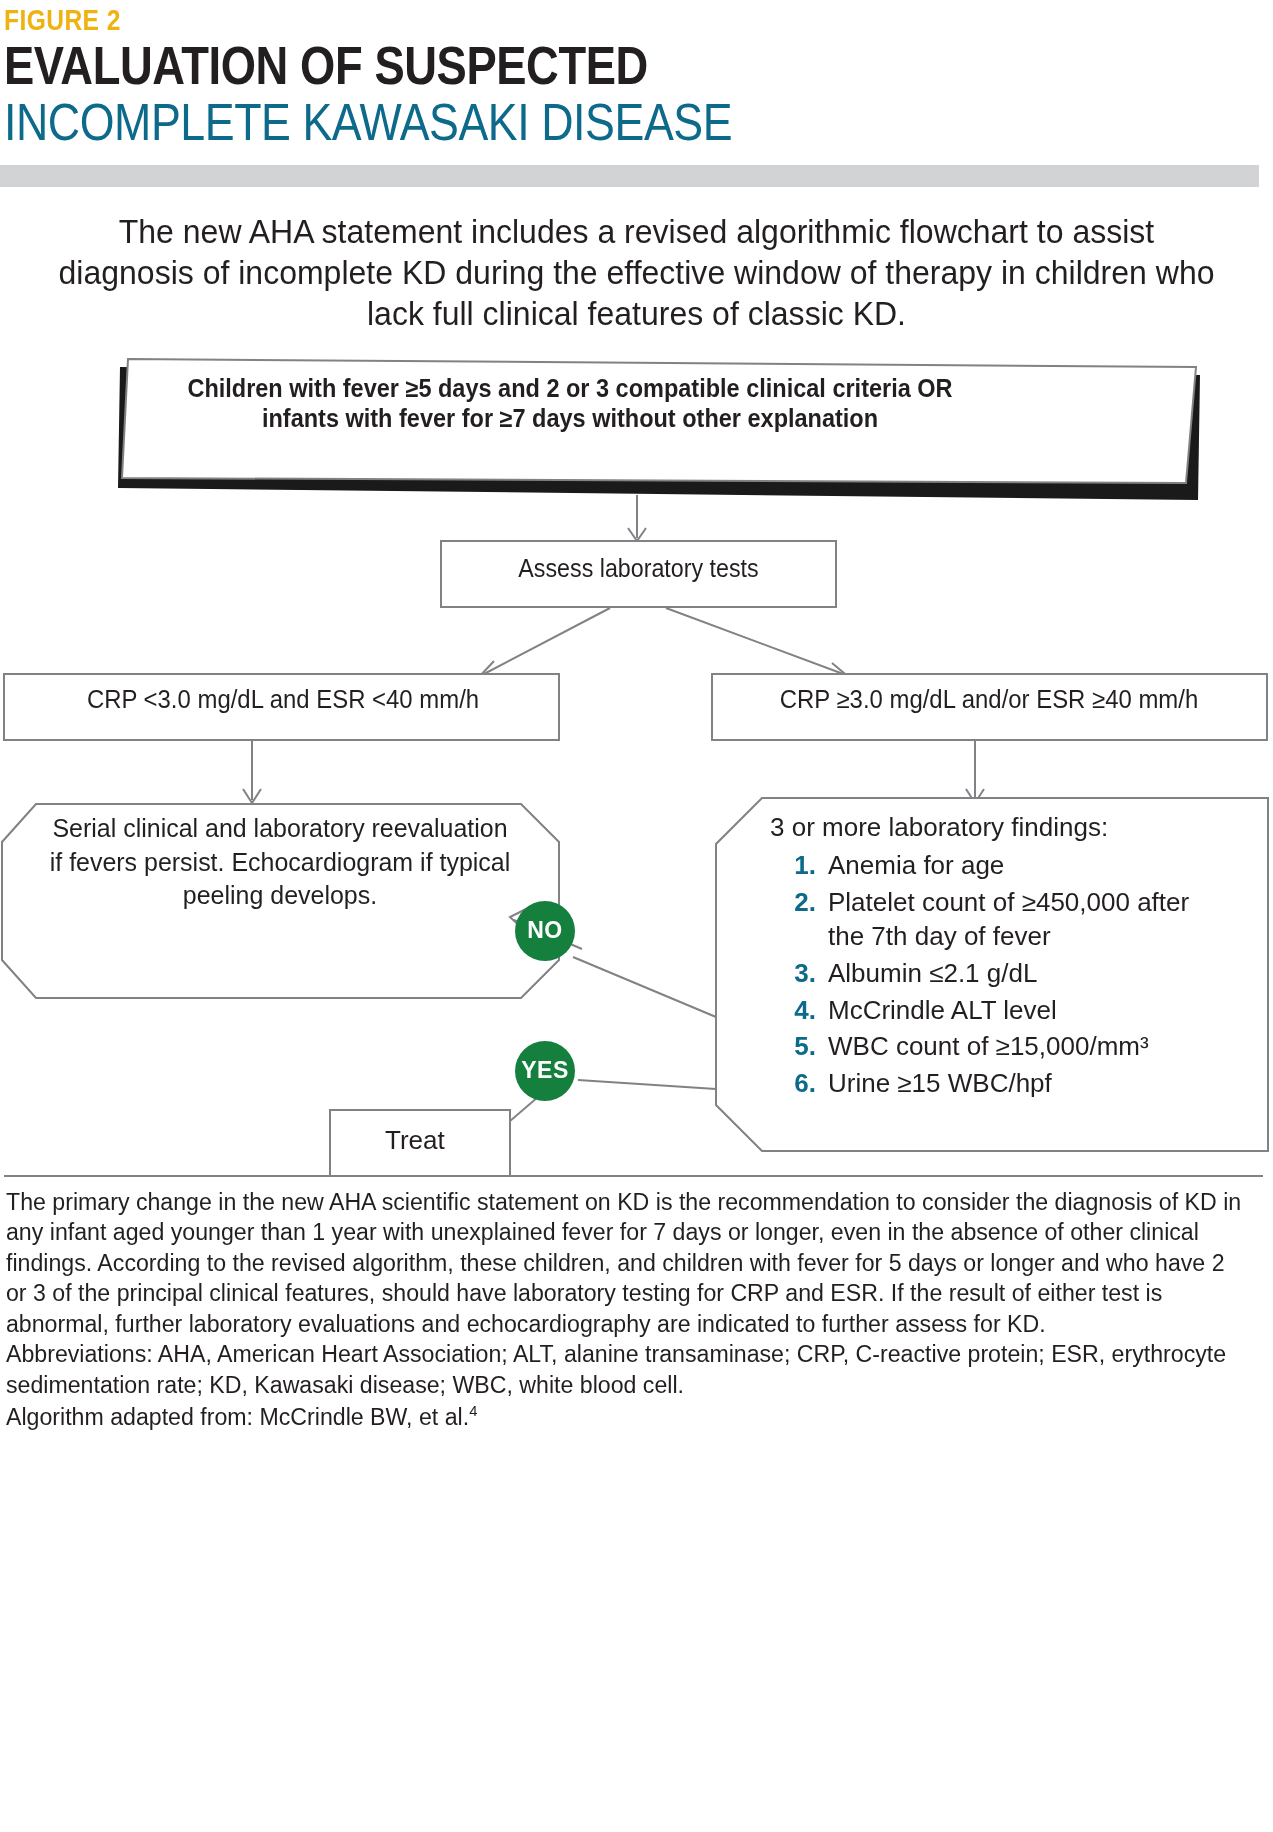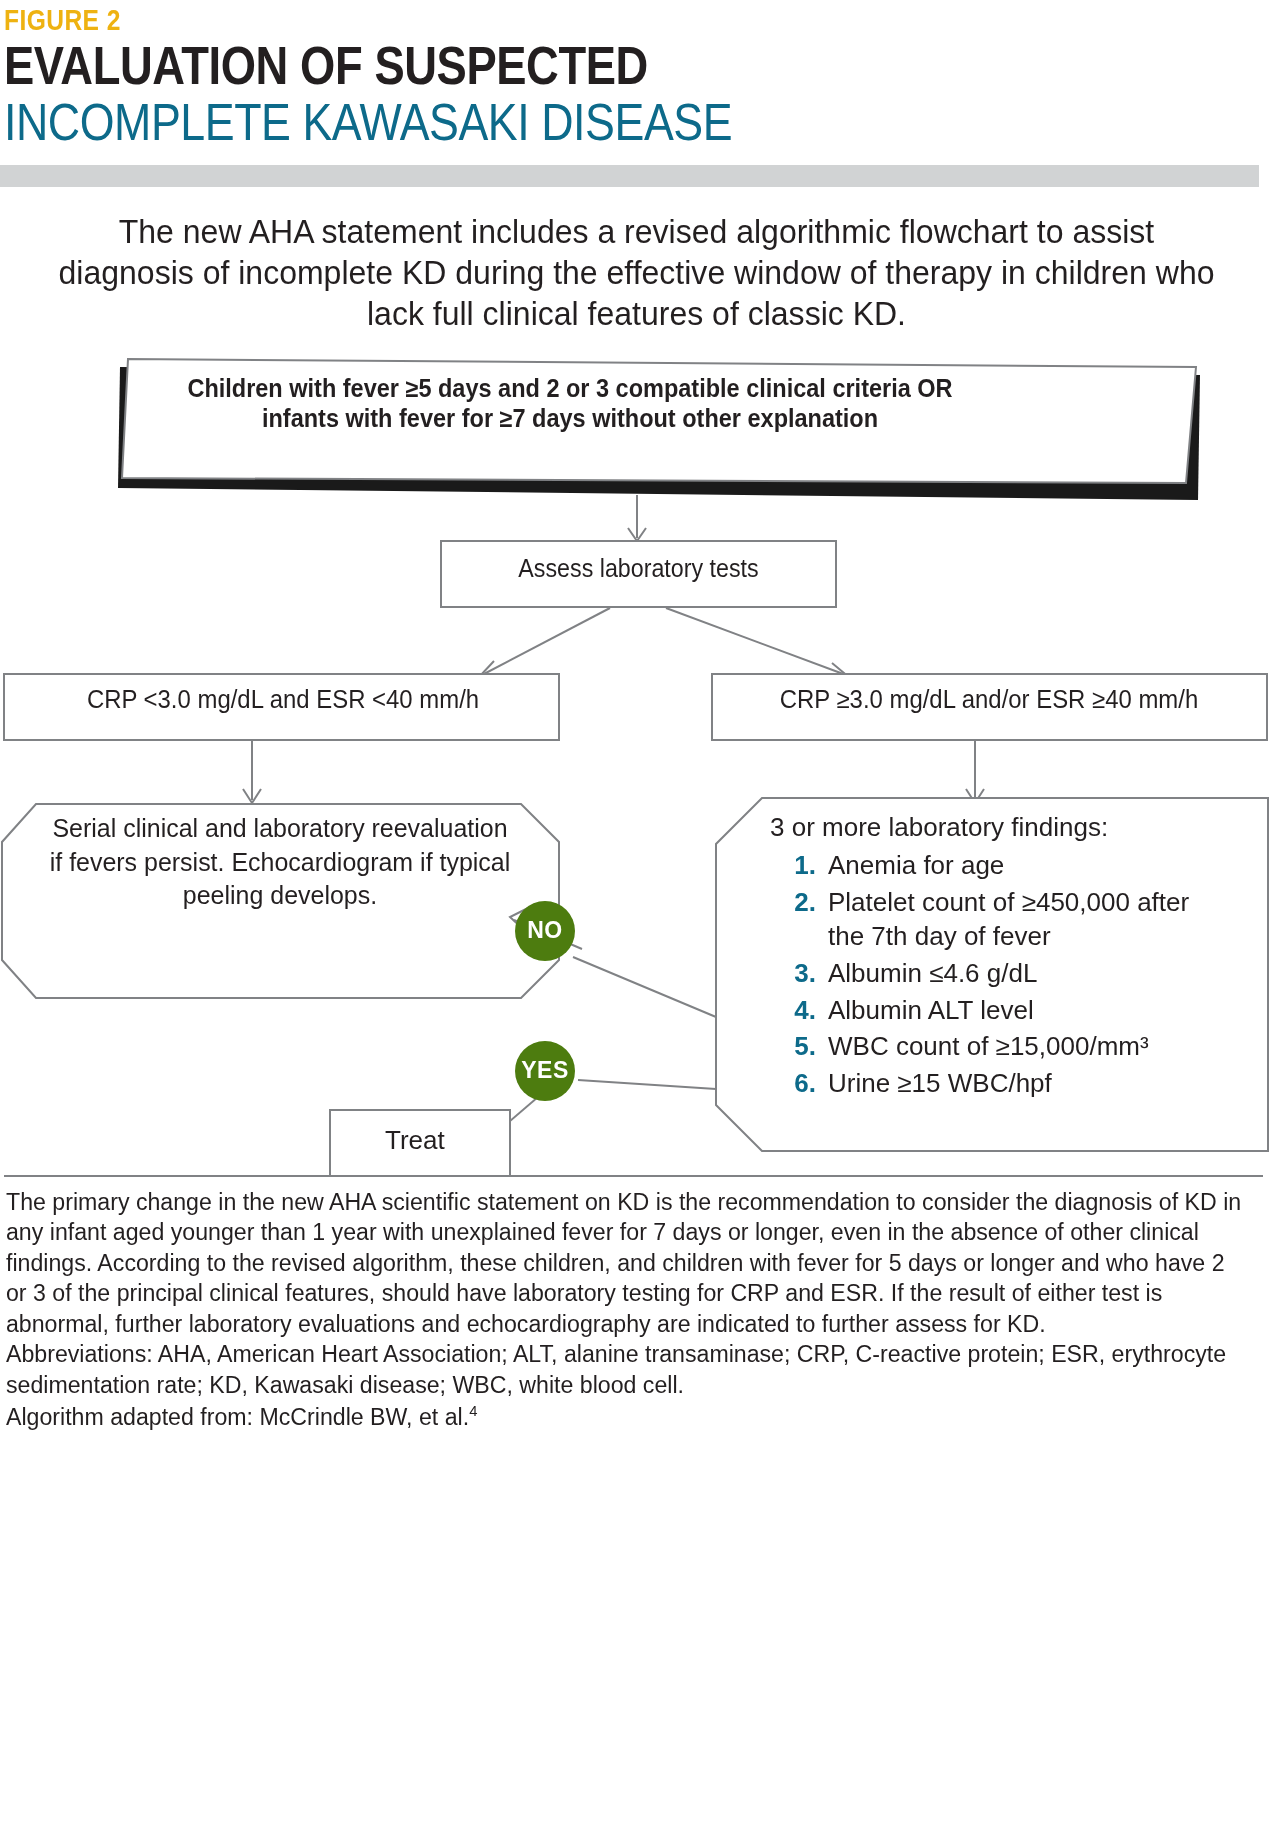--- a/index.html
+++ b/index.html
@@ -162,21 +162,21 @@
   .findings .or-line {
     margin-top: 10px;
     margin-left: 8px;
   }
   .findings .or-line b { font-weight: 800; margin-right: 8px; }
 
   .badge {
     position: absolute;
     width: 60px; height: 60px;
     border-radius: 50%;
-    background: #4d7c0f;
+    background: #15803d;
     color: #ffffff;
     font-size: 23px;
     font-weight: bold;
     display: flex;
     align-items: center;
     justify-content: center;
     letter-spacing: .5px;
   }
   .badge-no { left: 515px; top: 556px; }
   .badge-yes { left: 515px; top: 696px; }
@@ -275,25 +275,25 @@
       <li>
           <span class="num">1.</span>
           <span class="txt">Anemia for age</span>
         </li>
       <li>
           <span class="num">2.</span>
           <span class="txt">Platelet count of ≥450,000 after the 7th day of fever</span>
         </li>
       <li>
           <span class="num">3.</span>
-          <span class="txt">Albumin ≤4.6 g/dL</span>
+          <span class="txt">Albumin ≤2.1 g/dL</span>
         </li>
       <li>
           <span class="num">4.</span>
-          <span class="txt">Albumin ALT level</span>
+          <span class="txt">McCrindle ALT level</span>
         </li>
       <li>
           <span class="num">5.</span>
           <span class="txt">WBC count of ≥15,000/mm³</span>
         </li>
       <li>
           <span class="num">6.</span>
           <span class="txt">Urine ≥15 WBC/hpf</span>
         </li>
     </ol>

